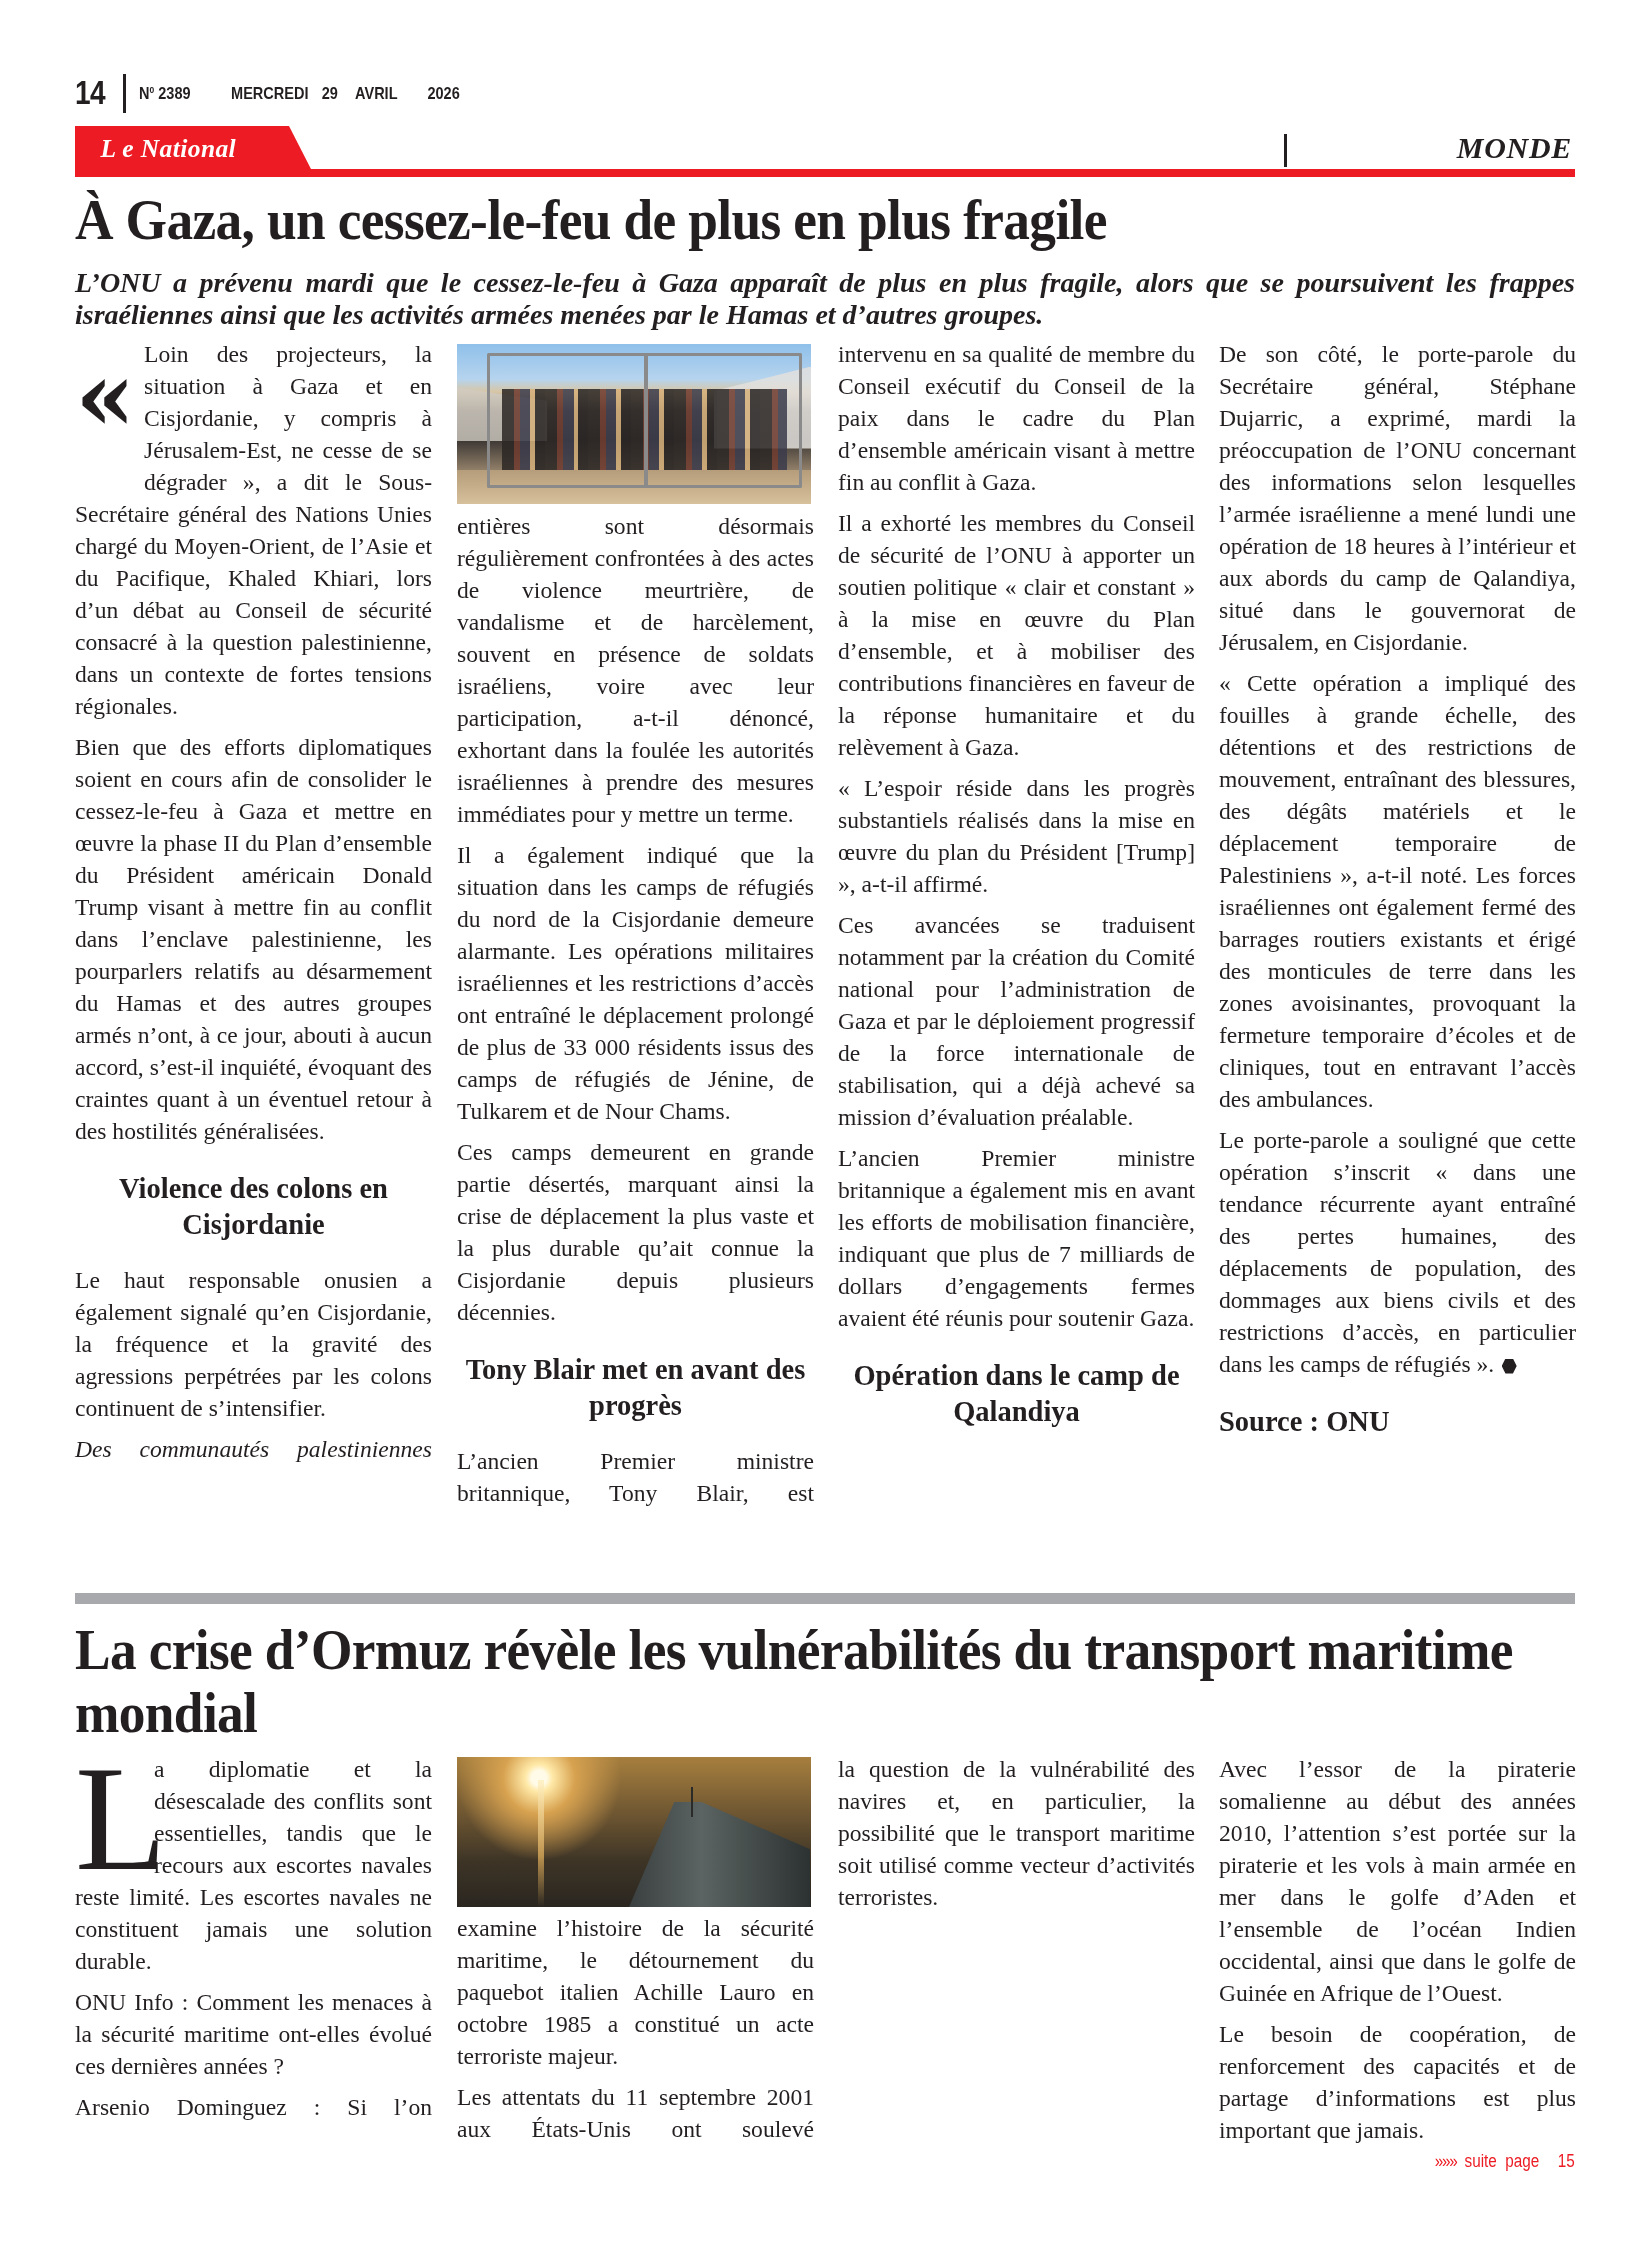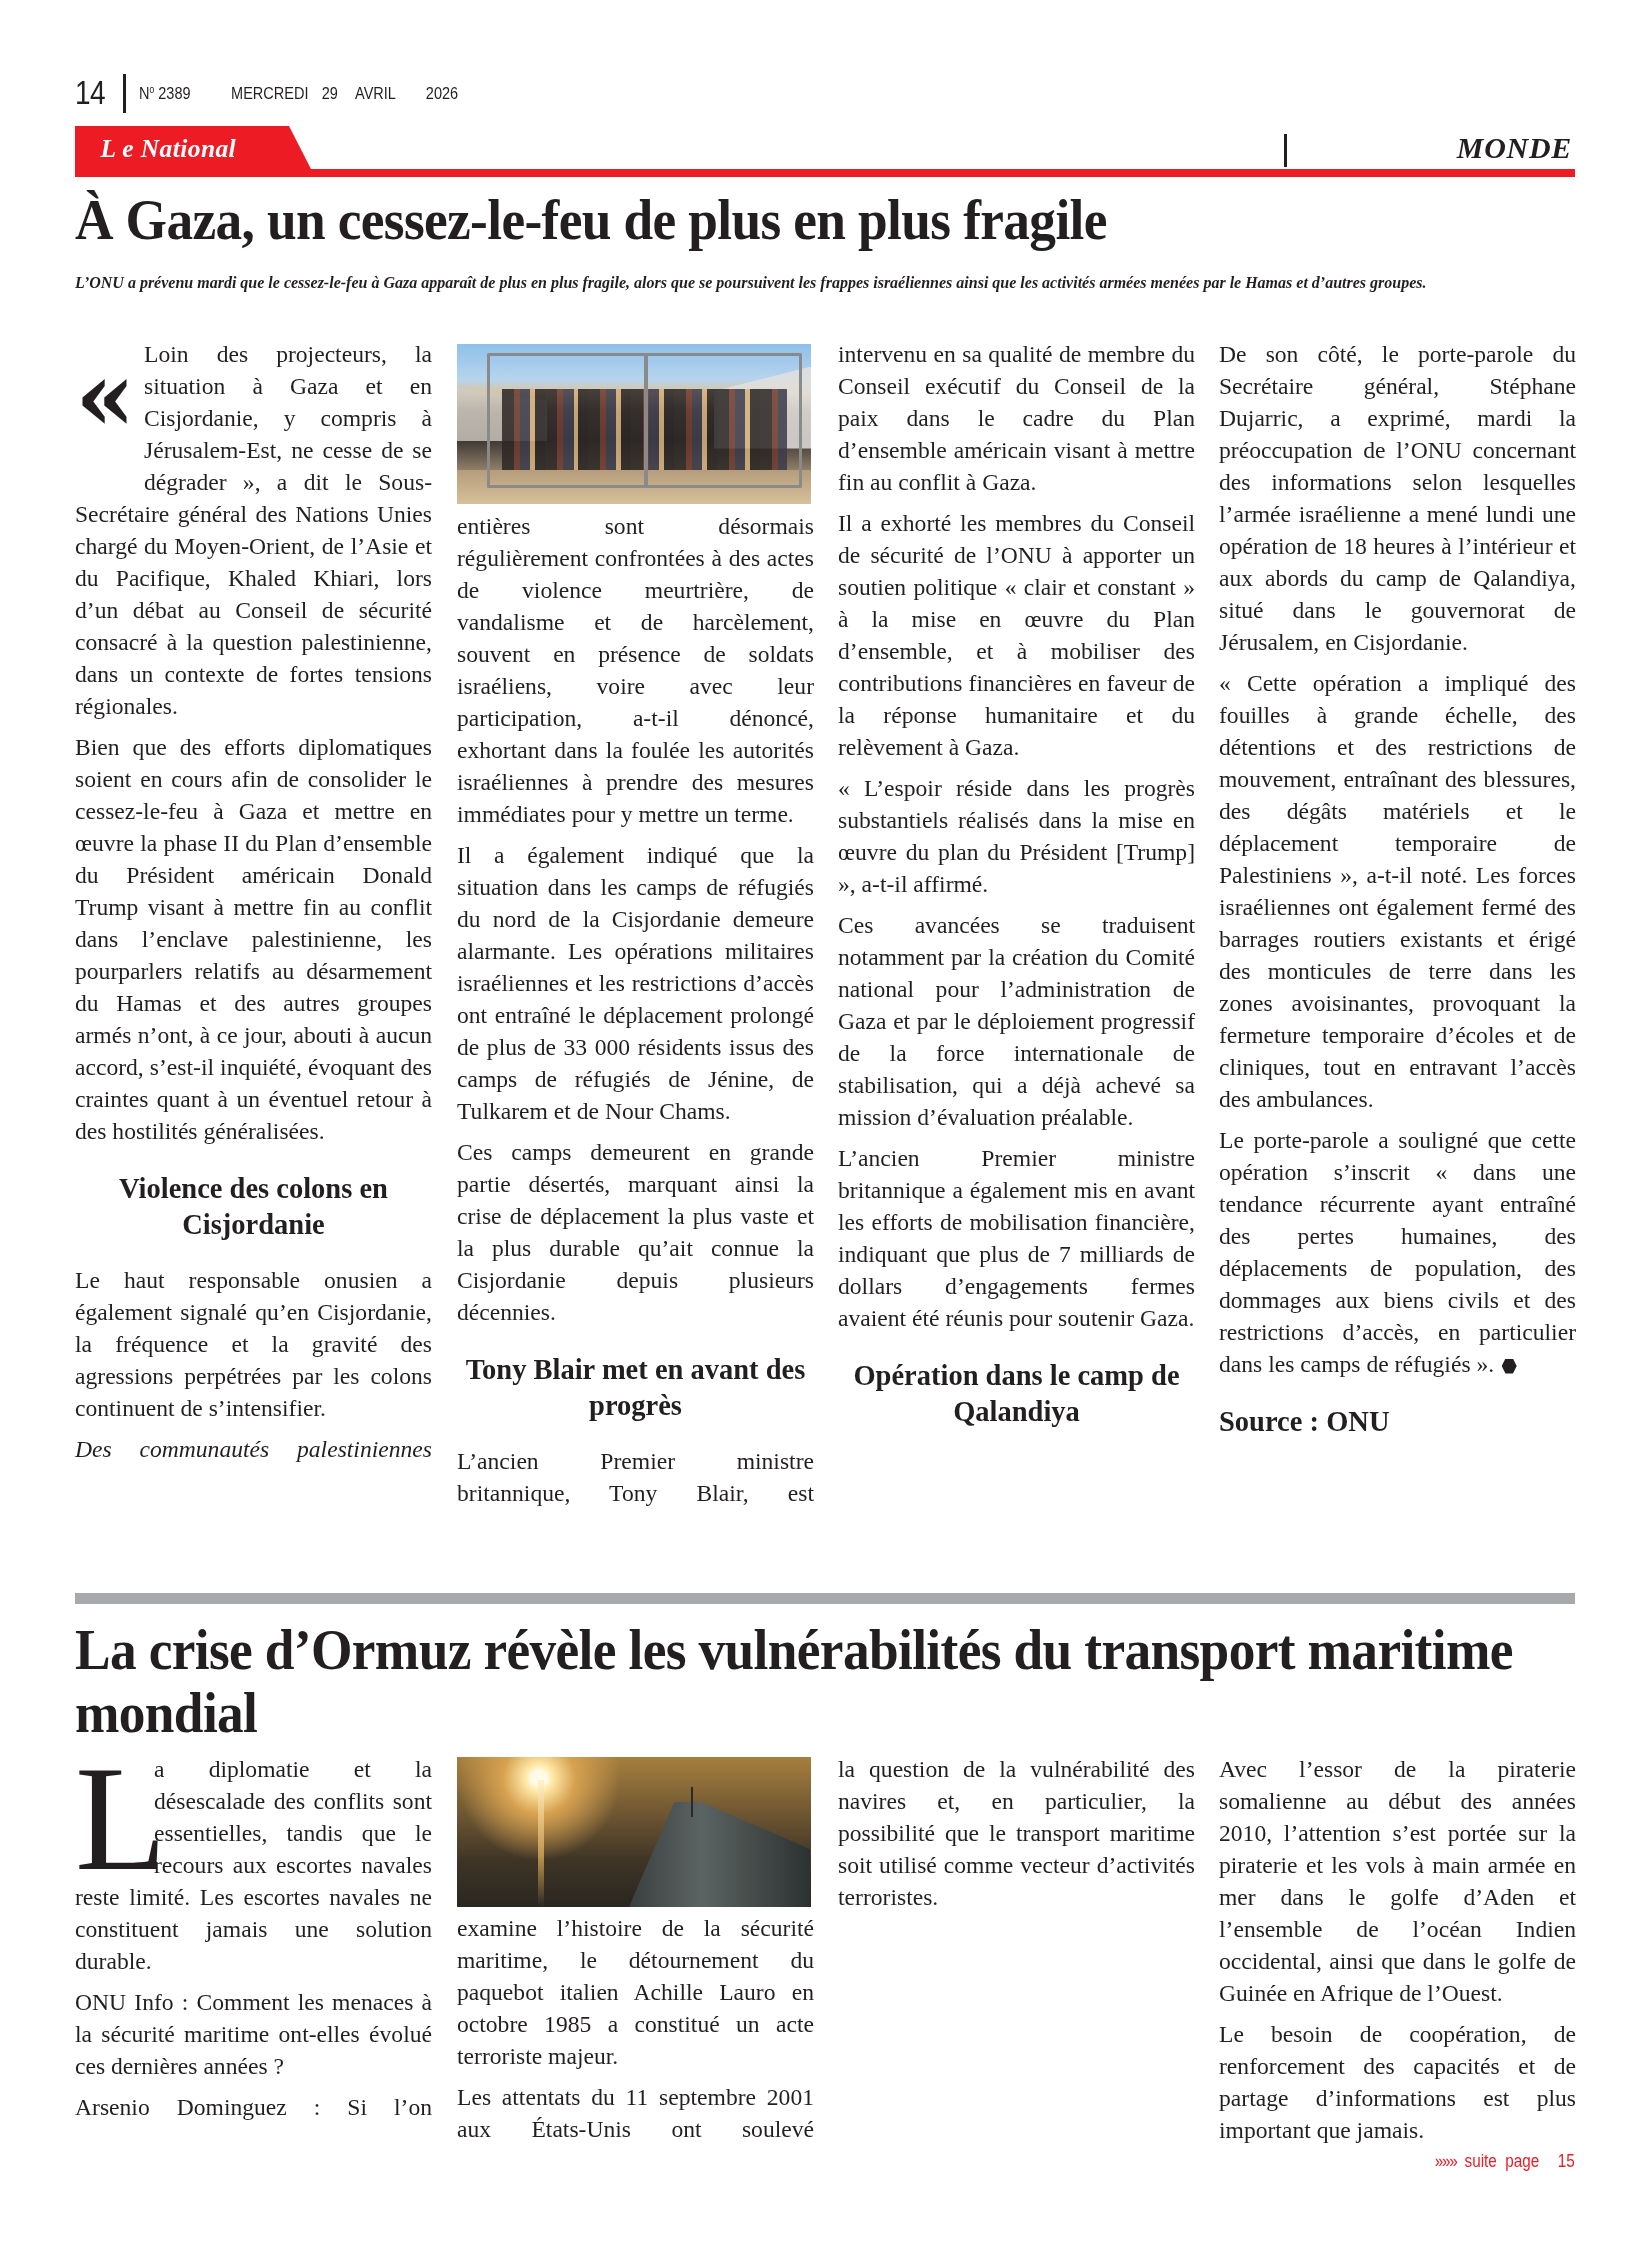--- a/index.html
+++ b/index.html
@@ -1,41 +1,41 @@
 <!DOCTYPE html>
 <html style="font-size:12px"><head>
 <meta charset="utf-8">
 <style>
   * { margin:0; padding:0; box-sizing:border-box; }
   html, body { width:1650px; height:2250px; background:#ffffff; overflow:hidden; }
   body { position:relative; font-family:"Liberation Serif", "DejaVu Serif", serif; color:#231f20; }
 
   
-  .folio { position:absolute; left:75px; top:72px; height:42px; display:flex; align-items:center; font-family:"Liberation Sans", "DejaVu Sans", sans-serif; font-weight:normal; color:#231f20; }
+  .folio { position:absolute; left:75px; top:72px; height:42px; display:flex; align-items:center; font-family:"Liberation Sans", "DejaVu Sans", sans-serif; font-weight:bold; color:#231f20; }
   .folio .page-num { font-size:33px; letter-spacing:-0.7px; transform:scaleX(0.85); transform-origin:left center; width:43px; }
   .folio .vbar { width:3px; height:39px; background:#231f20; margin:0 13.5px 0 4.5px; }
   .folio .meta { font-size:16.5px; transform:scaleX(0.88); transform-origin:left center; display:flex; gap:0; white-space:nowrap; }
   .folio .meta span { display:inline-block; }
   .folio .num { margin-right:46px; }
   .folio .num sup { font-size:9.7px; vertical-align:6px; }
   .folio .day { margin-right:15px; }
   .folio .date { margin-right:19.5px; }
   .folio .month { margin-right:34px; }
 
   
   .band { position:absolute; left:75px; top:126px; width:1500px; height:51px;font-style:italic; }
   .band .tab { position:absolute; left:0; top:0; height:51px; width:237px; background:#ed1c24; clip-path:polygon(0 0, 214px 0, 237px 45px, 237px 51px, 0 51px); }
   .band .tab-label { position:absolute; left:25.5px; top:7.5px; font-family:"Liberation Serif", serif; font-weight:bold; font-size:25.5px; color:#ffffff; letter-spacing:0.4px; }
   .band .rule { position:absolute; left:0; top:43px; width:1500px; height:8.2px; background:#ed1c24; }
   .band .sep { position:absolute; left:1209px; top:7.5px; width:3px; height:33px; background:#231f20; }
   .band .section { position:absolute; right:3px; top:4.5px; font-family:"Liberation Serif", serif; font-weight:bold; font-size:30px; color:#231f20; letter-spacing:0.7px; }
 
   
   .title1 { position:absolute; left:75px; top:186px; font-family:"Liberation Serif", serif; font-weight:bold; font-size:58px; line-height:67px; color:#231f20; letter-spacing:-0.7px; transform:scaleX(0.92); transform-origin:left top; white-space:nowrap; }
-  .deck { position:absolute; left:75px; top:267px; width:1500px; font-family:"Liberation Serif", serif; font-style:italic; font-weight:bold; font-size:16px; line-height:31.5px; color:#231f20; text-align:justify; text-align-last:left; }
+  .deck { position:absolute; left:75px; top:267px; width:1500px; font-family:"Liberation Serif", serif; font-style:italic; font-weight:bold; font-size:28px; line-height:31.5px; color:#231f20; text-align:justify; text-align-last:left; }
 
   .col { position:absolute; width:357px; font-size:23.6px; line-height:32px; text-align:justify; hyphens:none; }
   .col p { margin-bottom:9px; }
   .col h3 { font-family:"Liberation Serif", serif; font-weight:bold; font-size:28.5px; line-height:36px; margin:24px 0 21px; text-align:center; }
 
   .a1c1 { left:75px; top:338px; }
   .a1c2 { left:457px; top:510px; }
   .a1c3 { left:838px; top:338px; }
   .a1c4 { left:1219px; top:338px; }
 

